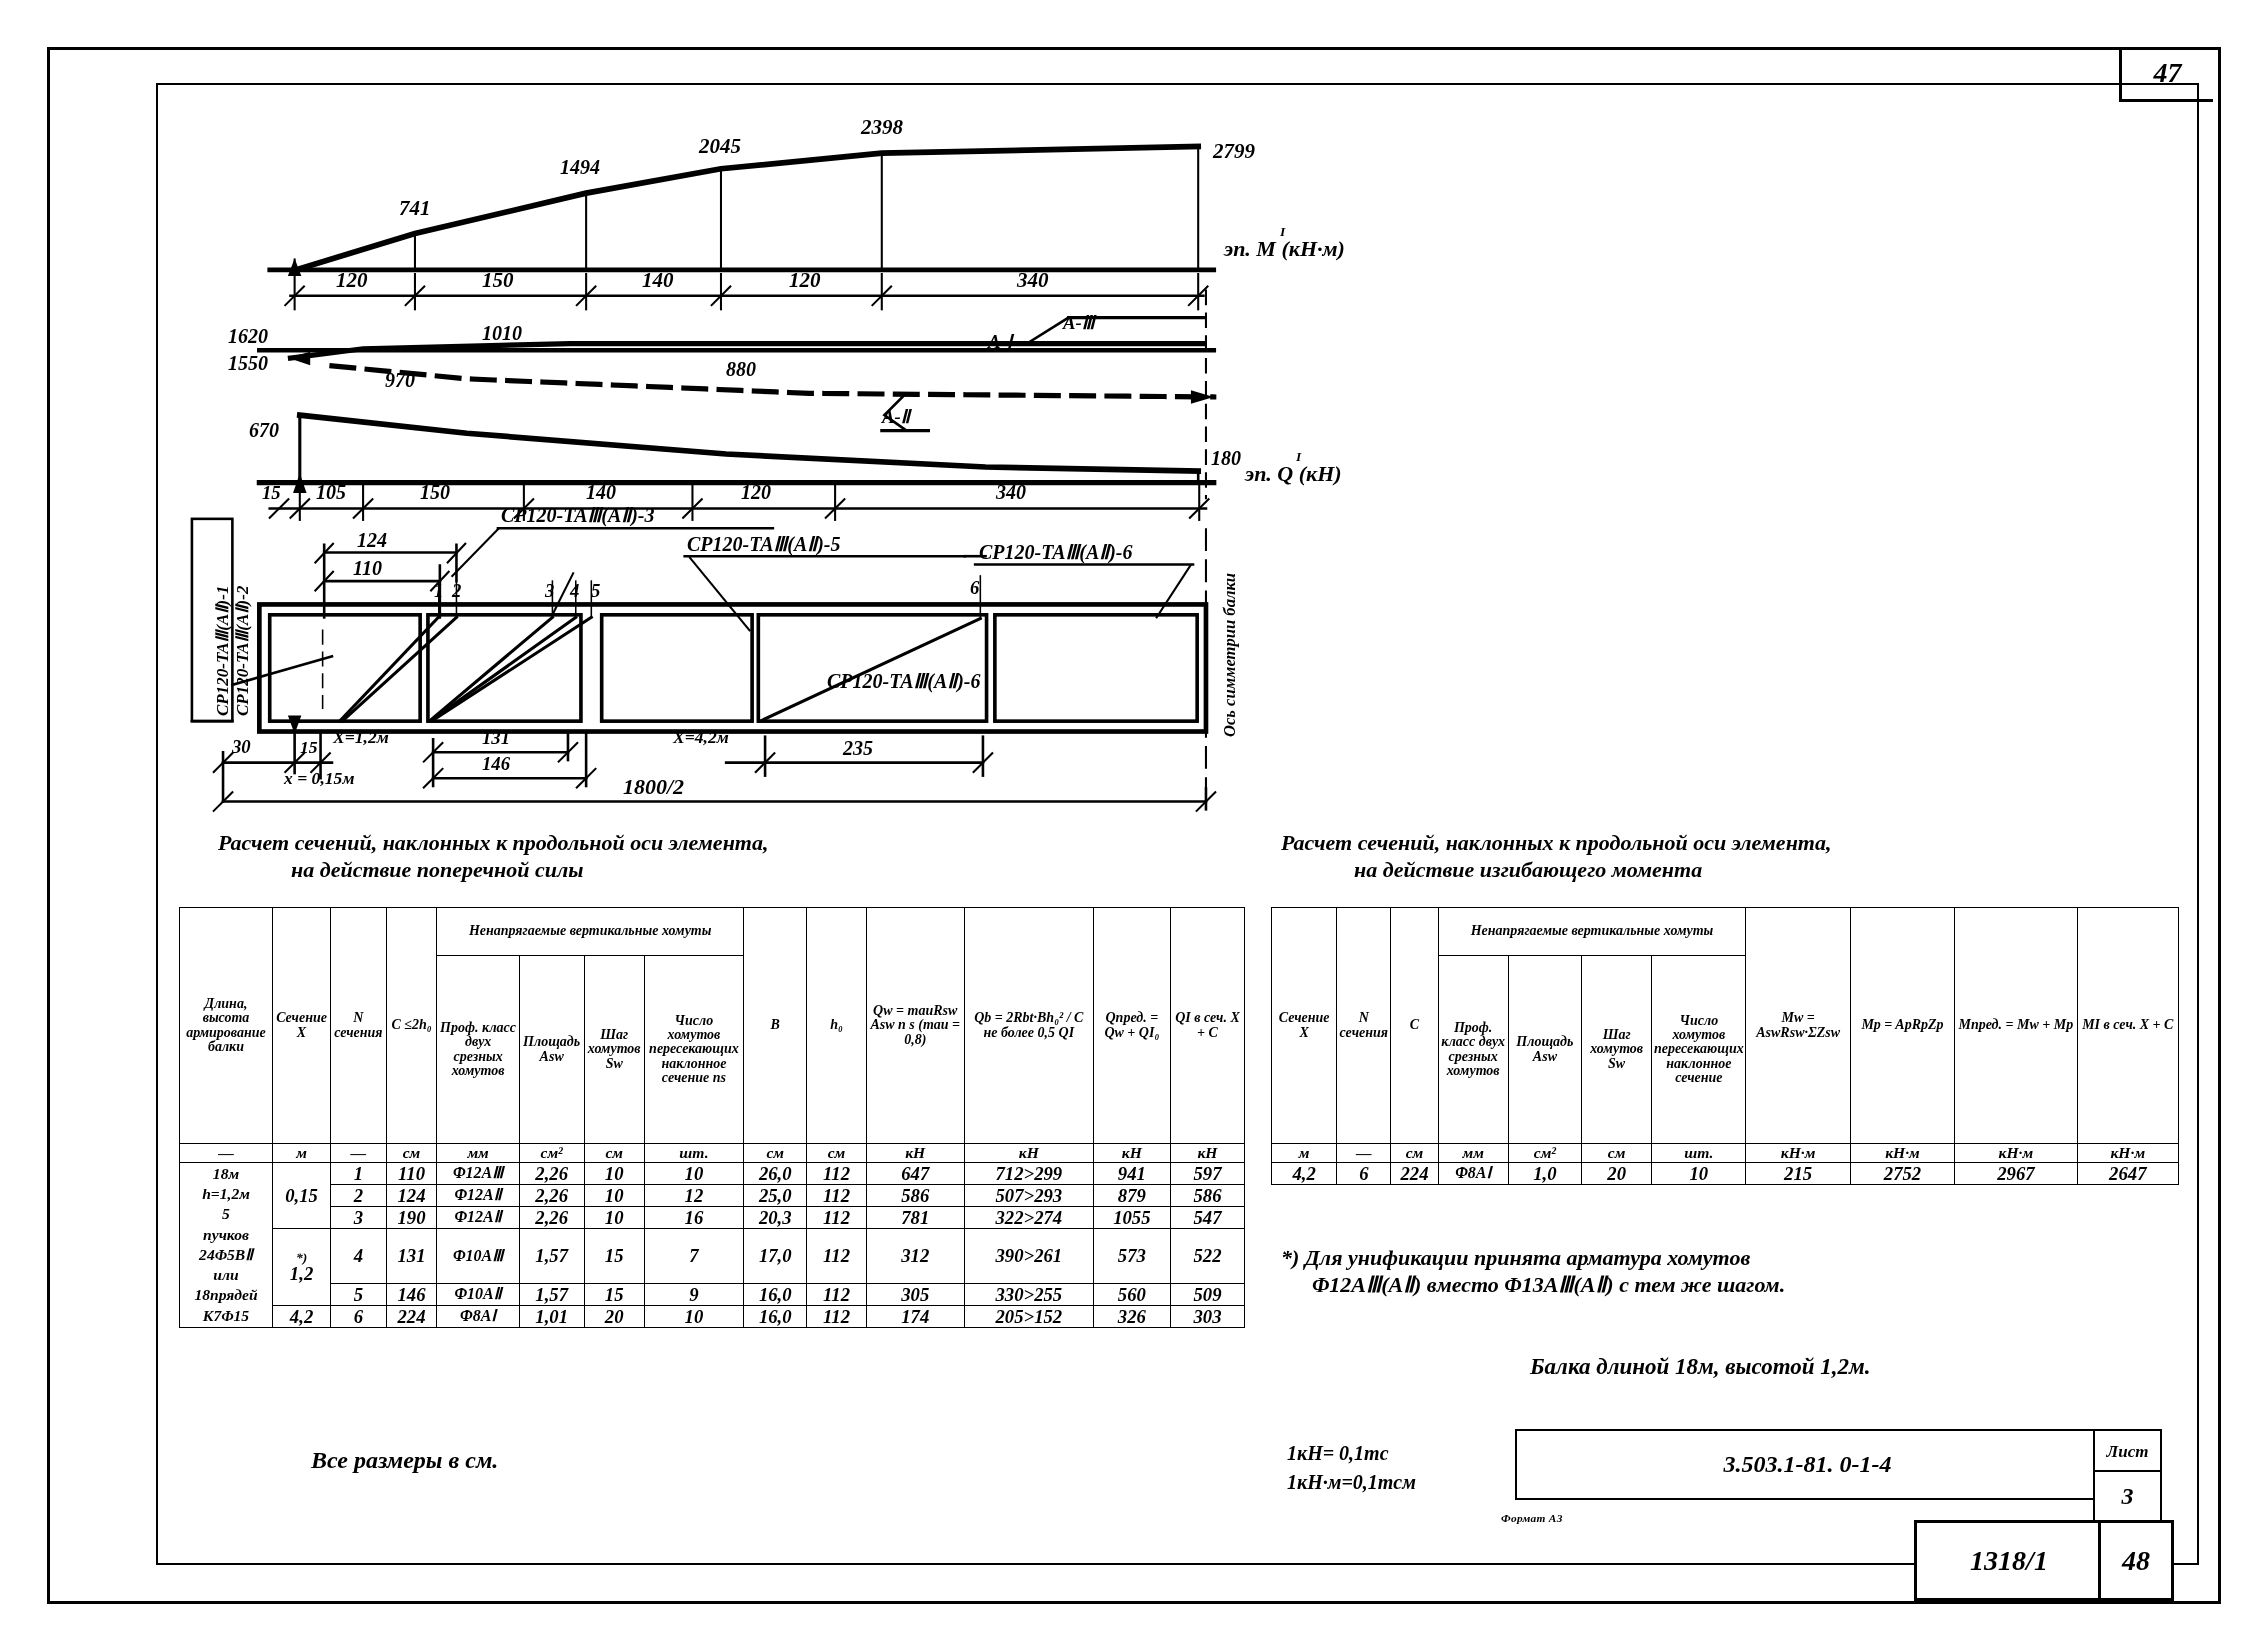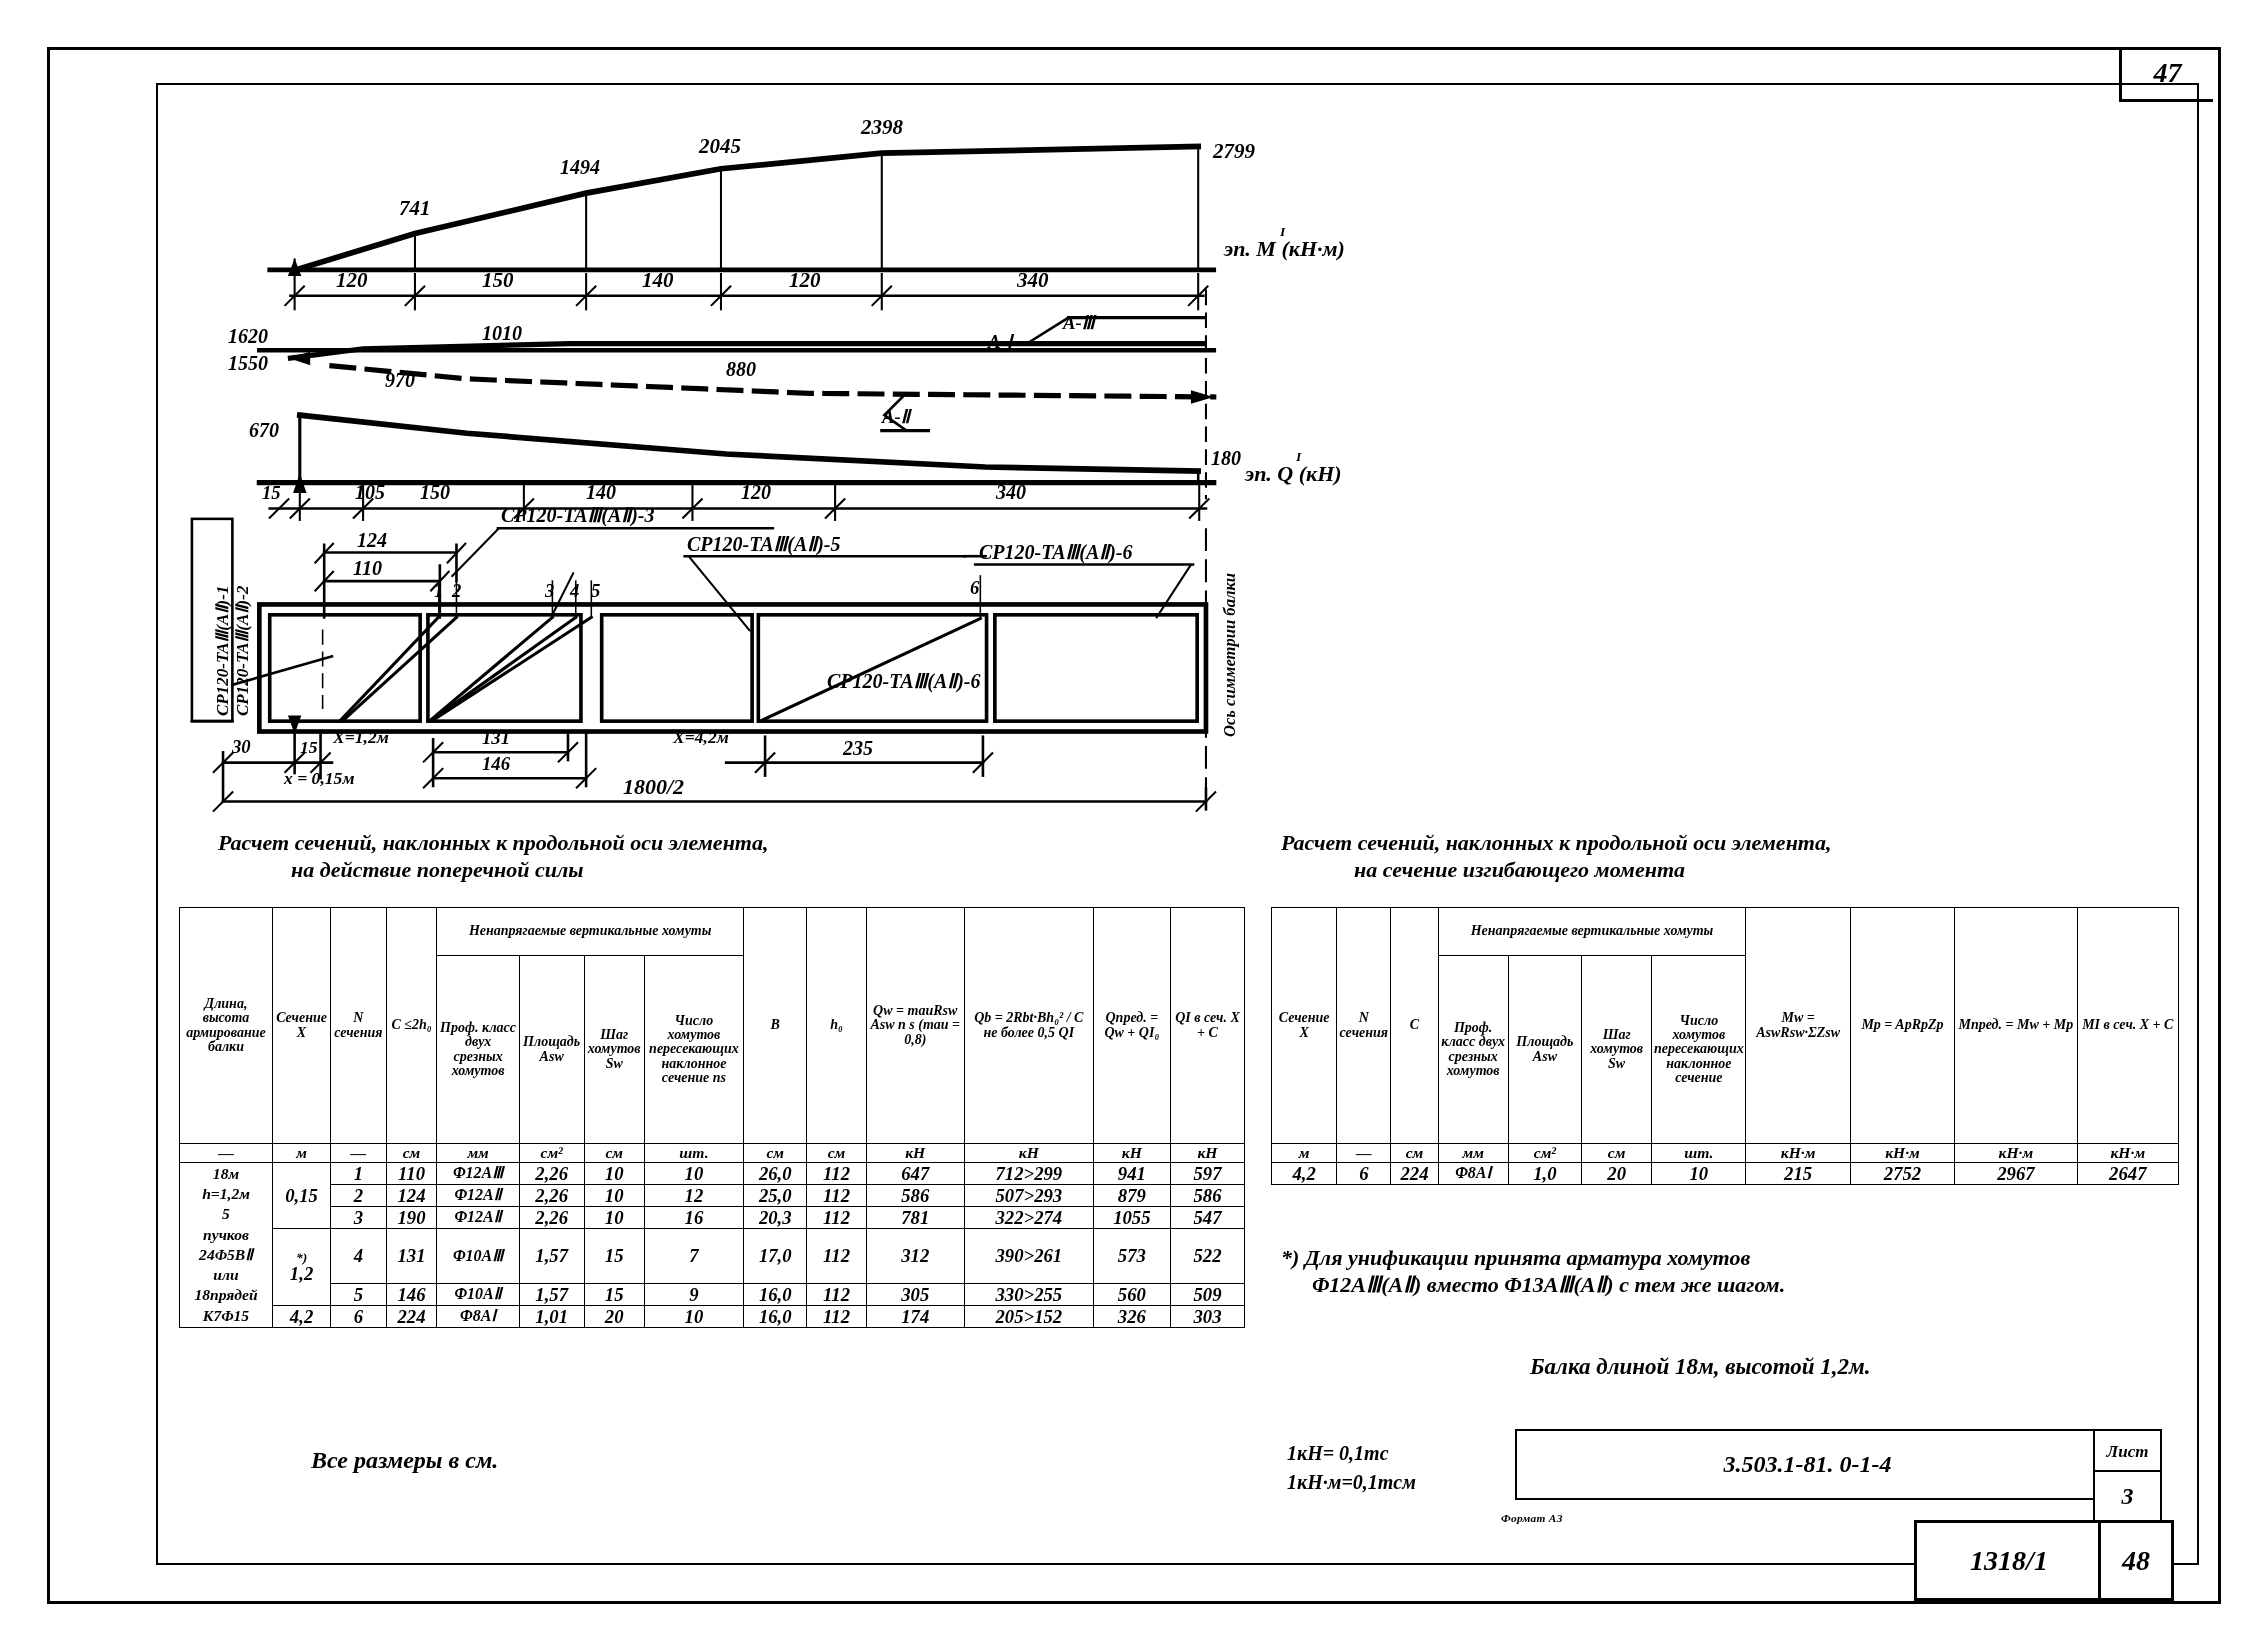--- a/index.html
+++ b/index.html
@@ -246,21 +246,21 @@
 
 
   <div class="lbl" style="left:249px;top:419px;font-size:20px;">670</div>
   <div class="lbl" style="left:1211px;top:447px;font-size:20px;">180</div>
   <div class="lbl" style="left:1245px;top:461px;font-size:22px;">
     <span>эп. Q (кН)</span>
   </div>
   <div class="lbl" style="left:1296px;top:449px;font-size:13.5px;">I</div>
 
   <div class="lbl" style="left:262px;top:482px;font-size:18.7px;">15</div>
-  <div class="lbl" style="left:316px;top:481px;font-size:20px;margin-left:39px;">105</div>
+  <div class="lbl" style="left:316px;top:481px;font-size:20px;">105</div>
   <div class="lbl" style="left:420px;top:481px;font-size:20px;">150</div>
   <div class="lbl" style="left:586px;top:481px;font-size:20px;">140</div>
   <div class="lbl" style="left:741px;top:481px;font-size:20px;">120</div>
   <div class="lbl" style="left:996px;top:481px;font-size:20px;">340</div>
 
   <div class="lbl vert" style="left:212px;top:716px;transform:rotate(-90deg);font-size:17px;">СР120-ТАⅢ(АⅡ)-1</div>
   <div class="lbl vert" style="left:232px;top:716px;transform:rotate(-90deg);font-size:17px;">СР120-ТАⅢ(АⅡ)-2</div>
 
   <div class="lbl" style="left:501px;top:503px;font-size:20px;">СР120-ТАⅢ(АⅡ)-3</div>
   <div class="lbl" style="left:687px;top:532px;font-size:20px;">СР120-ТАⅢ(АⅡ)-5</div>
@@ -286,21 +286,21 @@
 
   <div class="lbl" style="left:284px;top:768px;font-size:17.6px;">x = 0,15м</div>
   <div class="lbl" style="left:333px;top:727px;font-size:17.6px;">X=1,2м</div>
   <div class="lbl" style="left:673px;top:727px;font-size:17.6px;">X=4,2м</div>
 
   <div class="lbl vert" style="left:1220px;top:737px;transform:rotate(-90deg);font-size:16.6px;">Ось симметрии балки</div>
 
   <div class="lbl" style="left:218px;top:830px;font-size:22px;">Расчет сечений, наклонных к продольной оси элемента,</div>
   <div class="lbl" style="left:291px;top:857px;font-size:22px;">на действие поперечной силы</div>
   <div class="lbl" style="left:1281px;top:830px;font-size:22px;">Расчет сечений, наклонных к продольной оси элемента,</div>
-  <div class="lbl" style="left:1354px;top:857px;font-size:22px;">на сечение изгибающего момента</div>
+  <div class="lbl" style="left:1354px;top:857px;font-size:22px;">на действие изгибающего момента</div>
 
   <table class="dtab" style="left:179px;top:907px;width:1066px;">
     <colgroup>
       <col style="width:88px">
         <col style="width:40px">
         <col style="width:48px">
         <col style="width:48px">
       <col style="width:78px">
         <col style="width:54px">
         <col style="width:40px">

